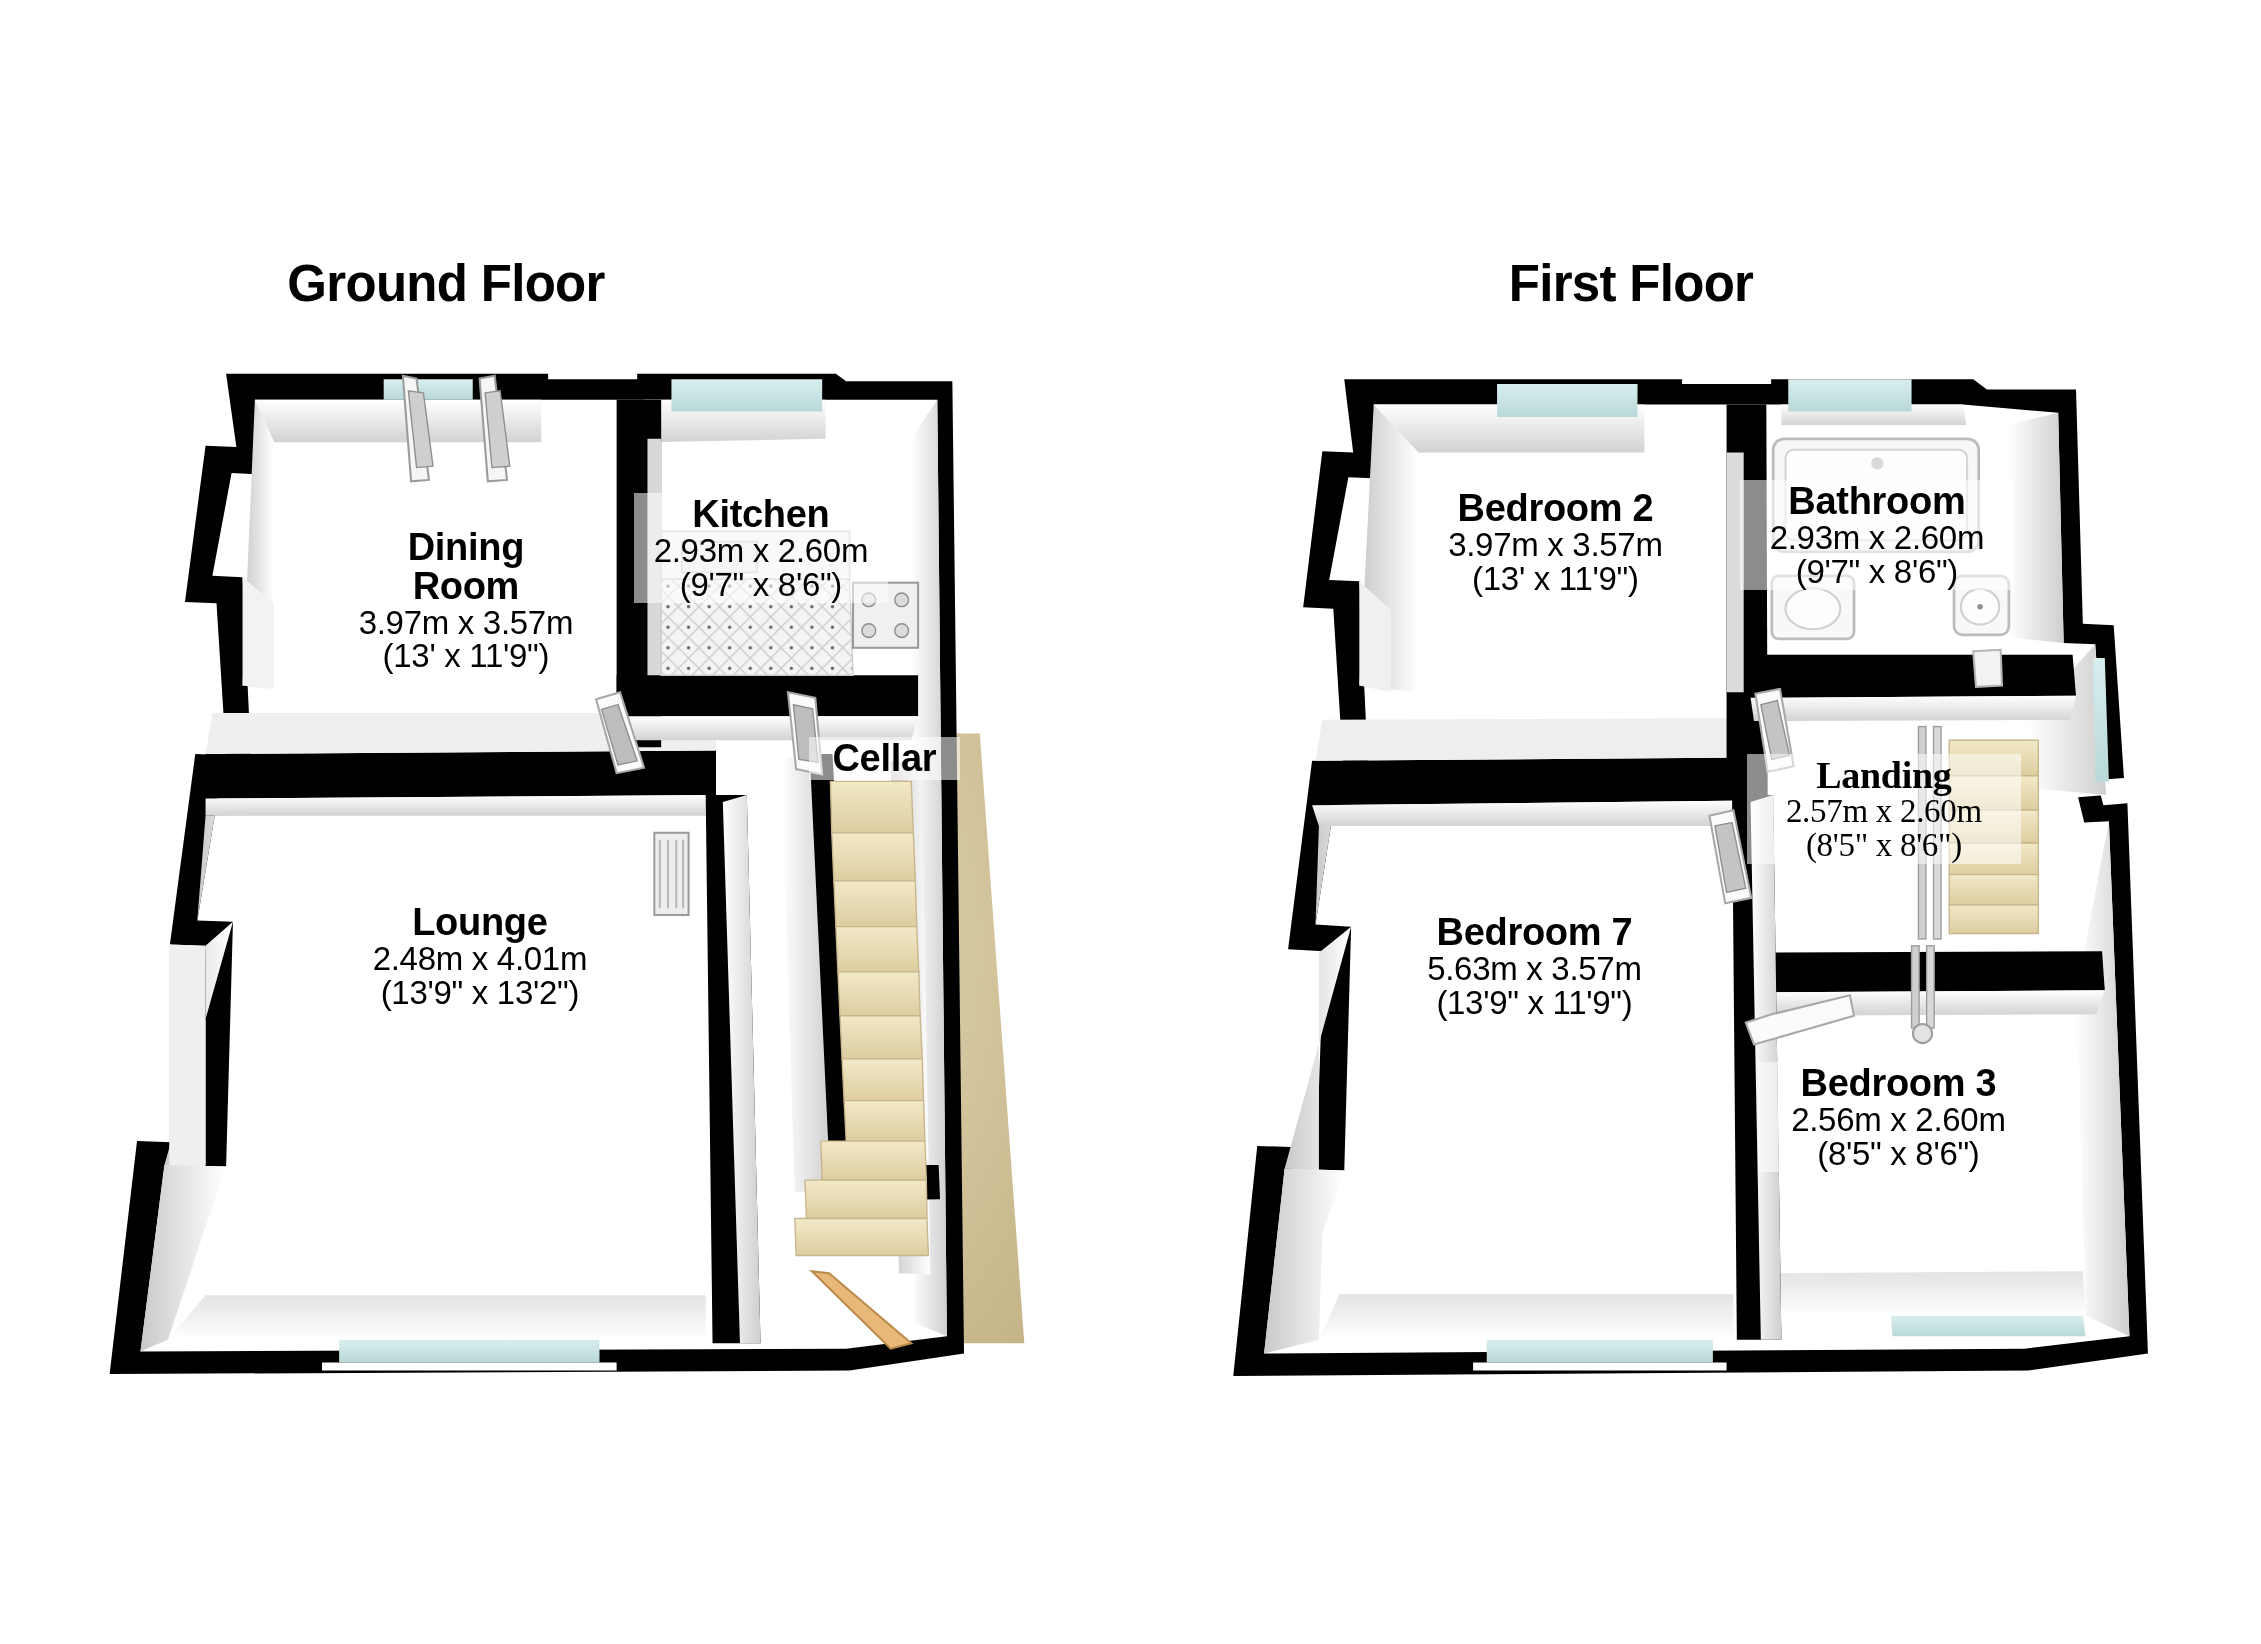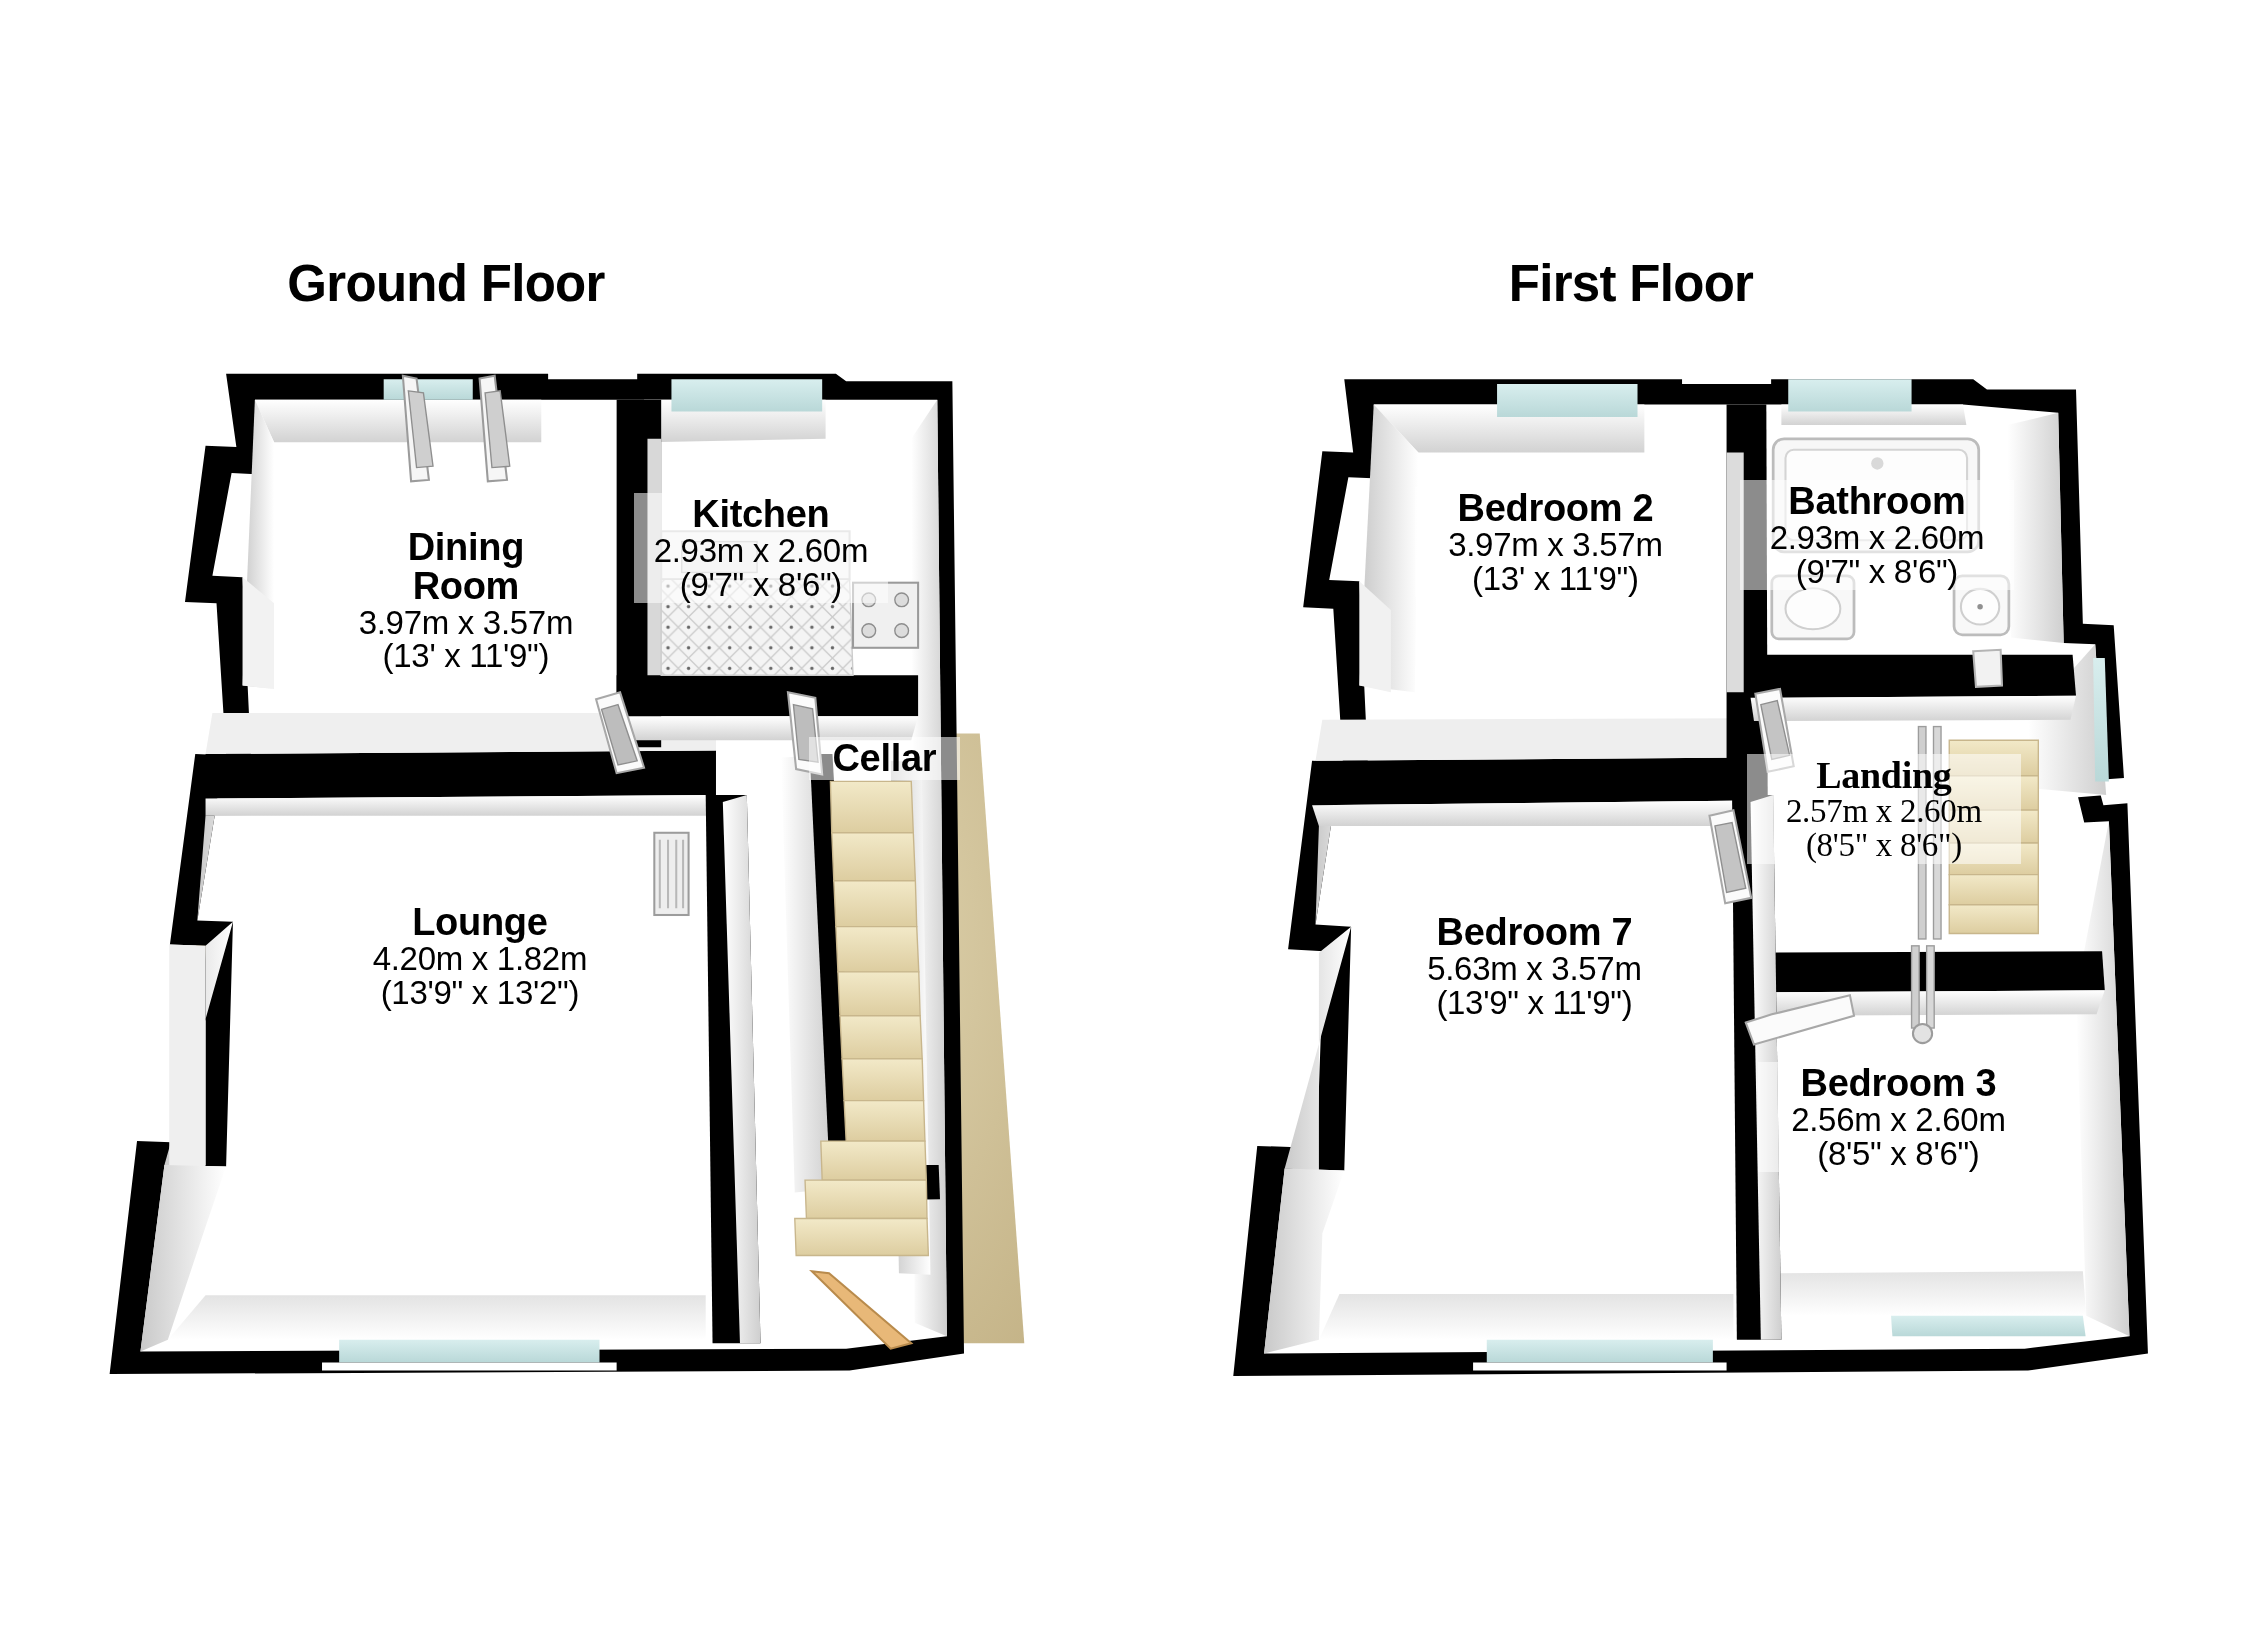--- a/index.html
+++ b/index.html
@@ -191,21 +191,21 @@
     </div>
 
     <div class="room-label" style="left:634px;top:493px;width:240px;">
       <span class="rname">Kitchen</span>
       <span class="rdim">2.93m x 2.60m</span>
       <span class="rdim">(9'7" x 8'6")</span>
     </div>
 
     <div class="room-label" style="left:346px;top:901px;width:254px;">
       <span class="rname">Lounge</span>
-      <span class="rdim">4.20m x 1.82m</span>
+      <span class="rdim">2.48m x 4.01m</span>
       <span class="rdim">(13'9" x 13'2")</span>
     </div>
 
     <div class="room-label" style="left:809px;top:737px;width:137px;">
       <span class="rname">Cellar</span>
     </div>
   </div>
 
   <div>
 

